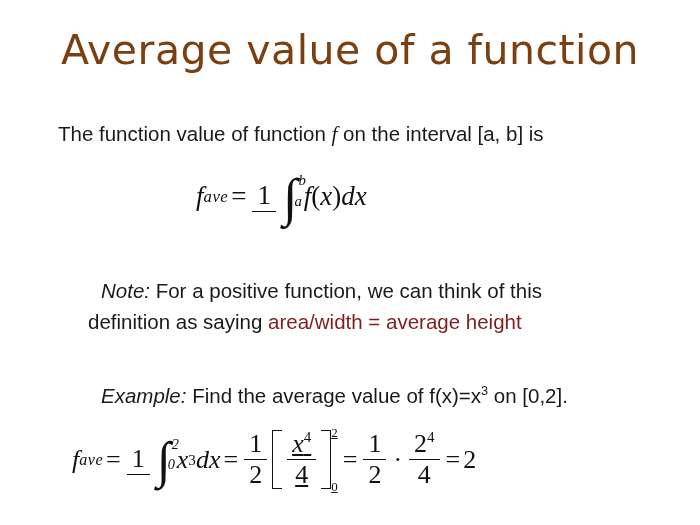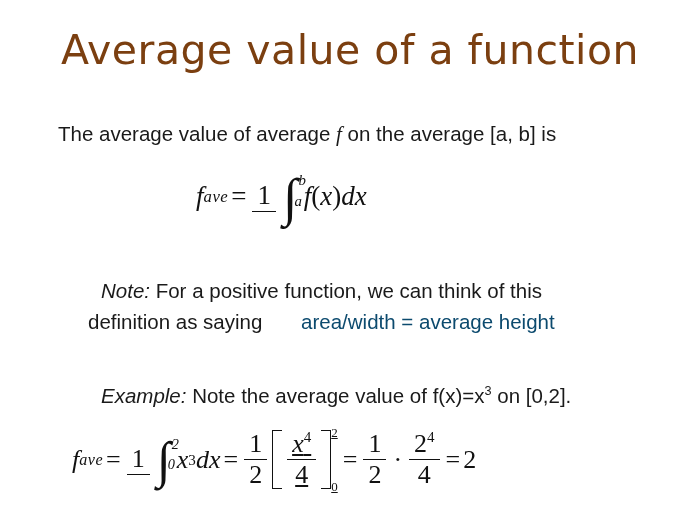--- a/index.html
+++ b/index.html
@@ -52,22 +52,21 @@
   .ital {
     font-style: italic;
     margin-left: 43px;
   }
   .mathvar {
     font-family: "Liberation Serif", serif;
     font-style: italic;
     font-size: 21px;
   }
   .accent {
-    color: #0c4a6e;
-    margin-left: 33px;
+    color: #7f1d1d;
   }
   sup.sup3 {
     font-size: 0.62em;
     vertical-align: super;
     line-height: 0;
   }
 
   #para-definition { top: 118px; }
   #para-note       { top: 275px; }
   #para-example    { top: 380px; }
@@ -208,21 +207,21 @@
   }
 </style>
 </head>
 <body>
 
 <div class="slide">
 
   <div class="slide-title">Average value of a function</div>
 
   <div class="body-block" id="para-definition">
-    <span>The average value of average </span><span class="mathvar">f</span><span> on the average [a, b] is</span>
+    <span>The function value of function </span><span class="mathvar">f</span><span> on the interval [a, b] is</span>
   </div>
 
   <div class="equation" id="equation-definition">
 
     <span class="mi">f</span>
       <span class="sub-ave">ave</span>
 
     <span class="mo">=</span>
 
     <span class="frac">
@@ -244,21 +243,21 @@
       <span class="mi">d</span>
       <span class="mi">x</span>
   </div>
 
   <div class="body-block" id="para-note">
     <span class="ital">Note:</span><span> For a positive function, we can think of this</span>
     <span class="line-indent"><span>definition as saying </span><span class="accent">area/width = average height</span></span>
   </div>
 
   <div class="body-block" id="para-example">
-    <span class="ital">Example:</span><span> Note the average value of f(x)=x</span><sup class="sup3">3</sup><span> on [0,2].</span>
+    <span class="ital">Example:</span><span> Find the average value of f(x)=x</span><sup class="sup3">3</sup><span> on [0,2].</span>
   </div>
 
   <div class="equation" id="equation-example">
 
     <span class="mi">f</span>
       <span class="sub-ave">ave</span>
 
     <span class="mo">=</span>
 
     <span class="frac">

